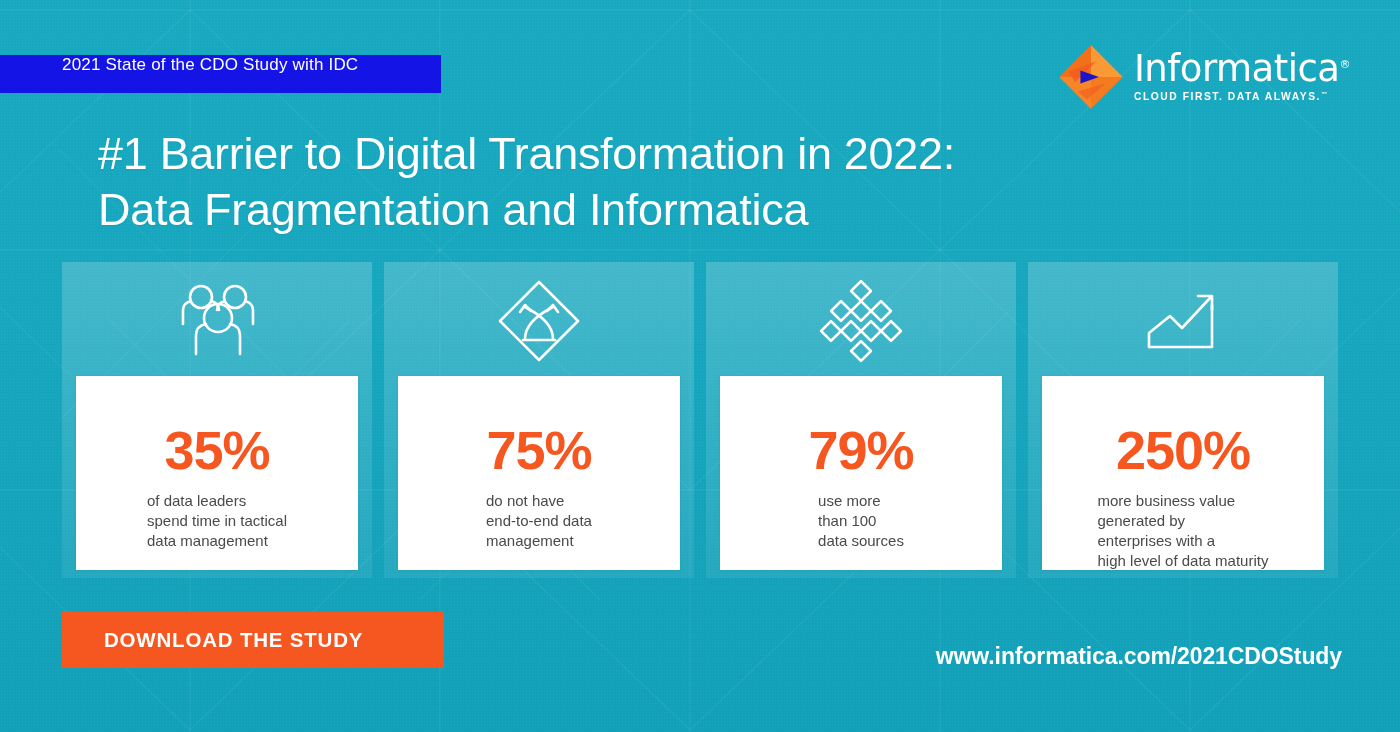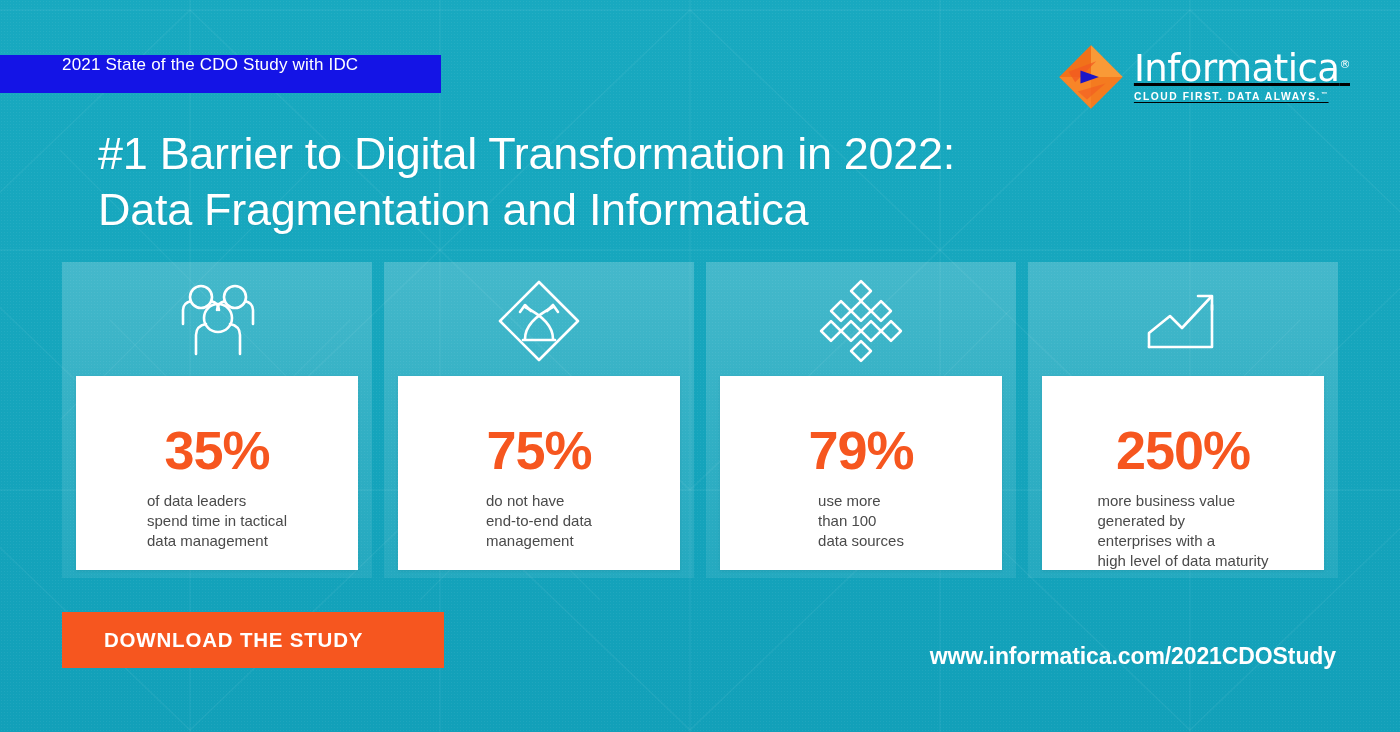--- a/index.html
+++ b/index.html
@@ -33,21 +33,21 @@
     display:flex; align-items:flex-start;
   }
   #eyebrow span {
     color:#fff; font-size:17px; letter-spacing:.2px;
     margin-left:62px; white-space:nowrap;
   }
 
   
   #logo { position:absolute; right:50px; top:44px; display:flex; align-items:center; }
   #logo-mark { width:66px; height:66px; margin-right:10px; }
-  #logo-words { display:flex; flex-direction:column; justify-content:center;text-decoration:underline; }
+  #logo-words { display:flex; flex-direction:column; justify-content:center; }
   #logo-name {
     color:#fff; font-size:37px; line-height:.98;
     letter-spacing:-.5px; font-weight:400;
     font-family:"DejaVu Sans", sans-serif;
   }
   #logo-name sup { font-size:11px; vertical-align:super; }
   #logo-tag {
     color:#fff; font-size:10.3px; font-weight:700;
     letter-spacing:1.55px; margin-top:4px; white-space:nowrap;
   }
@@ -104,21 +104,21 @@
     background:#f6561f; border:none; cursor:pointer;
     display:flex; align-items:center;
   }
   #cta span {
     color:#fff; font-size:20.5px; font-weight:700;
     letter-spacing:.8px; margin-left:42px;
   }
 
   
   #url {
-    position:absolute; right:64px; top:643px;
+    position:absolute; right:58px; top:643px;
     color:#fff; font-size:23px; font-weight:700; letter-spacing:-.1px;
   }
 </style>
 </head>
 <body>
 
 <div id="bg-layer">
   <svg id="bg-lines" viewBox="0 0 1400 732" preserveAspectRatio="none">
     <g stroke="#ffffff" stroke-opacity="0.11" stroke-width="1.4" fill="none">
       <path d="M-60 250 L190 10"></path>

